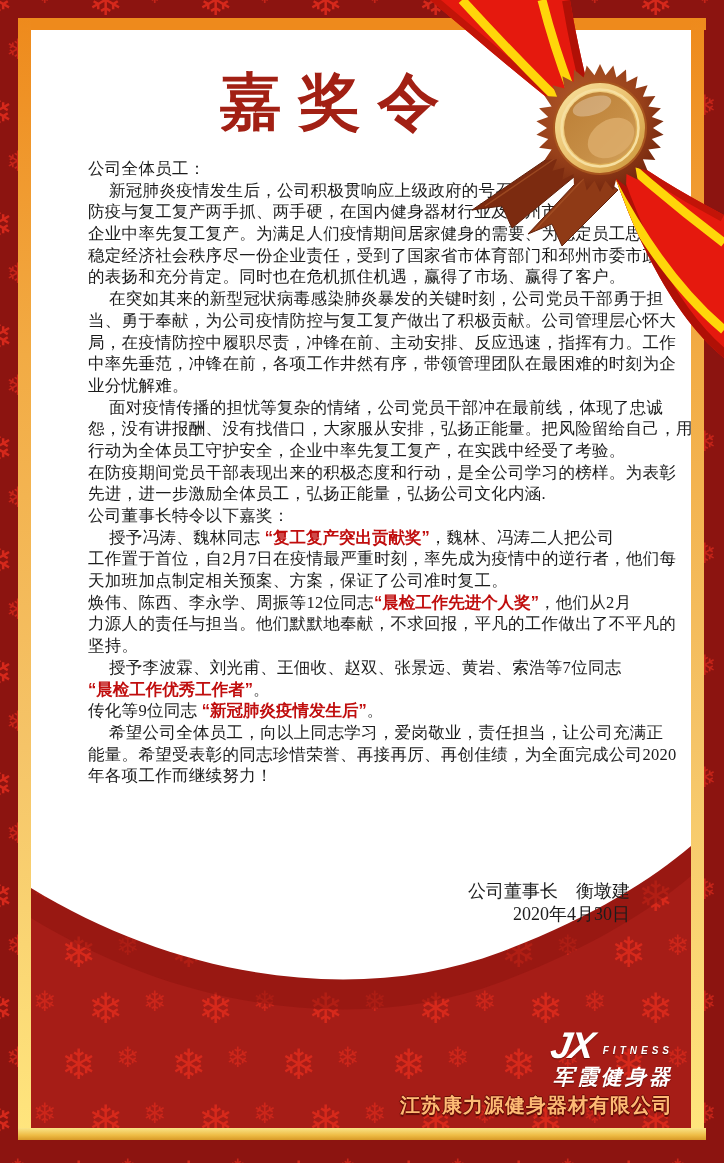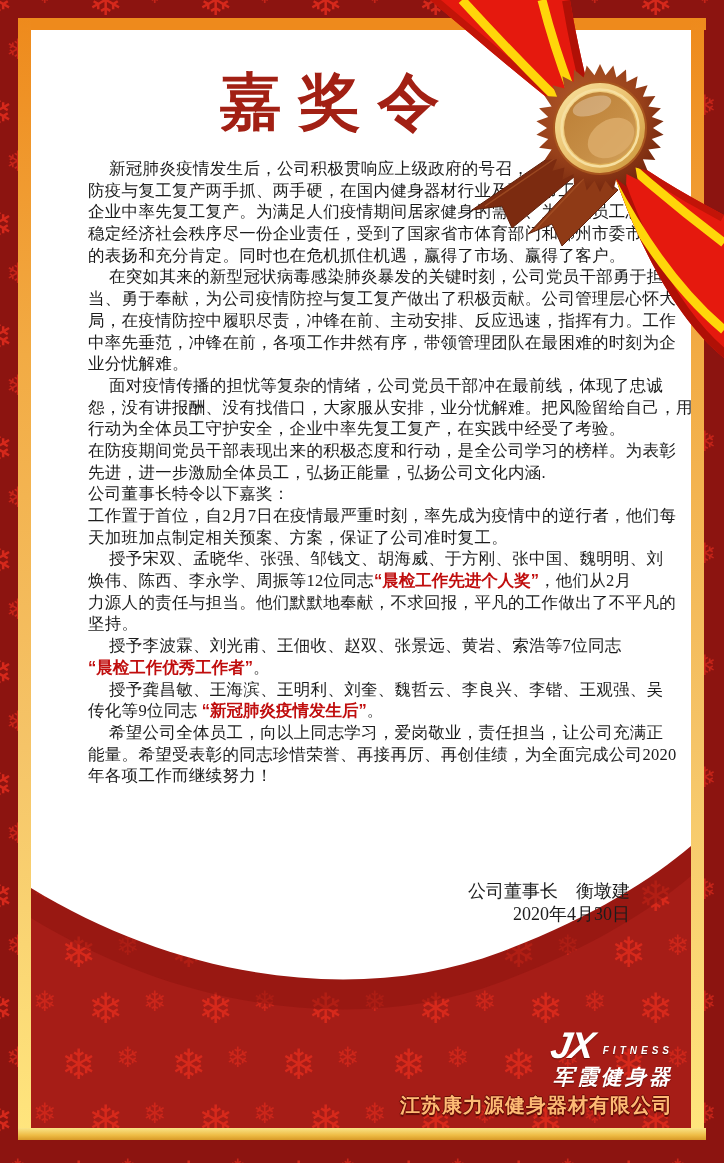--- a/index.html
+++ b/index.html
@@ -376,45 +376,45 @@
 
   <div class="panel"></div>
   <svg class="wave" viewBox="0 0 660 175" aria-hidden="true">
     <path d="M0,78 C150,170 330,195 470,142 C560,108 620,70 660,36 L660,0 L0,0 Z" fill="#8c130e" opacity="0.5"></path>
     <path d="M0,48 C150,140 330,165 470,112 C560,78 620,40 660,6 L660,0 L0,0 Z" fill="#ffffff"></path>
   </svg>
 
   <h1 class="title">嘉奖令</h1>
 
   <div class="body" id="bodyLines">
+      <div class="bline"><span>公司全体员工：</span></div>
       <div class="bline ind"><span>新冠肺炎疫情发生后，公司积极贯响应上级政府的号召，</span></div>
       <div class="bline"><span>防疫与复工复产两手抓、两手硬，在国内健身器材行业及邳州市工业</span></div>
       <div class="bline"><span>企业中率先复工复产。为满足人们疫情期间居家健身的需要、为稳定员工思想、</span></div>
       <div class="bline"><span>稳定经济社会秩序尽一份企业责任，受到了国家省市体育部门和邳州市委市政府</span></div>
       <div class="bline"><span>的表扬和充分肯定。同时也在危机抓住机遇，赢得了市场、赢得了客户。</span></div>
       <div class="bline ind"><span>在突如其来的新型冠状病毒感染肺炎暴发的关键时刻，公司党员干部勇于担</span></div>
       <div class="bline"><span>当、勇于奉献，为公司疫情防控与复工复产做出了积极贡献。公司管理层心怀大</span></div>
       <div class="bline"><span>局，在疫情防控中履职尽责，冲锋在前、主动安排、反应迅速，指挥有力。工作</span></div>
       <div class="bline"><span>中率先垂范，冲锋在前，各项工作井然有序，带领管理团队在最困难的时刻为企</span></div>
       <div class="bline"><span>业分忧解难。</span></div>
       <div class="bline ind"><span>面对疫情传播的担忧等复杂的情绪，公司党员干部冲在最前线，体现了忠诚</span></div>
-      <div class="bline"><span>怨，没有讲报酬、没有找借口，大家服从安排，业分忧解难。把风险留给自己，用</span></div>
+      <div class="bline"><span>怨，没有讲报酬、没有找借口，大家服从安排，弘扬正能量。把风险留给自己，用</span></div>
       <div class="bline"><span>行动为全体员工守护安全，企业中率先复工复产，在实践中经受了考验。</span></div>
       <div class="bline"><span>在防疫期间党员干部表现出来的积极态度和行动，是全公司学习的榜样。为表彰</span></div>
       <div class="bline"><span>先进，进一步激励全体员工，弘扬正能量，弘扬公司文化内涵.</span></div>
       <div class="bline"><span>公司董事长特令以下嘉奖：</span></div>
+      <div class="bline ind"><span>授予冯涛、魏林同志 </span><span class="award">“复工复产突出贡献奖”</span><span>，魏林、冯涛二人把公司</span></div>
       <div class="bline"><span>工作置于首位，自2月7日在疫情最严重时刻，率先成为疫情中的逆行者，他们每</span></div>
       <div class="bline"><span>天加班加点制定相关预案、方案，保证了公司准时复工。</span></div>
-      <div class="bline ind"><span>授予宋双、孟晓华、张强、邹钱文、胡海威、于方刚、张中国、魏明明、刘</span></div>
       <div class="bline"><span>焕伟、陈西、李永学、周振等12位同志</span><span class="award">“晨检工作先进个人奖”</span><span>，他们从2月</span></div>
       <div class="bline"><span>力源人的责任与担当。他们默默地奉献，不求回报，平凡的工作做出了不平凡的</span></div>
       <div class="bline"><span>坚持。</span></div>
       <div class="bline ind"><span>授予李波霖、刘光甫、王佃收、赵双、张景远、黄岩、索浩等7位同志</span></div>
       <div class="bline"><span class="award">“晨检工作优秀工作者”</span><span>。</span></div>
-      <div class="bline ind"><span>授予龚昌敏、王海滨、王明利、刘奎、魏哲云、李良兴、李锴、王观强、吴</span></div>
       <div class="bline"><span>传化等9位同志 </span><span class="award">“新冠肺炎疫情发生后”</span><span>。</span></div>
       <div class="bline ind"><span>希望公司全体员工，向以上同志学习，爱岗敬业，责任担当，让公司充满正</span></div>
       <div class="bline"><span>能量。希望受表彰的同志珍惜荣誉、再接再厉、再创佳绩，为全面完成公司2020</span></div>
       <div class="bline"><span>年各项工作而继续努力！</span></div>
     </div>
 
   <div class="sig">
     <div>公司董事长　衡墩建</div>
     <div>2020年4月30日</div>
   </div>

